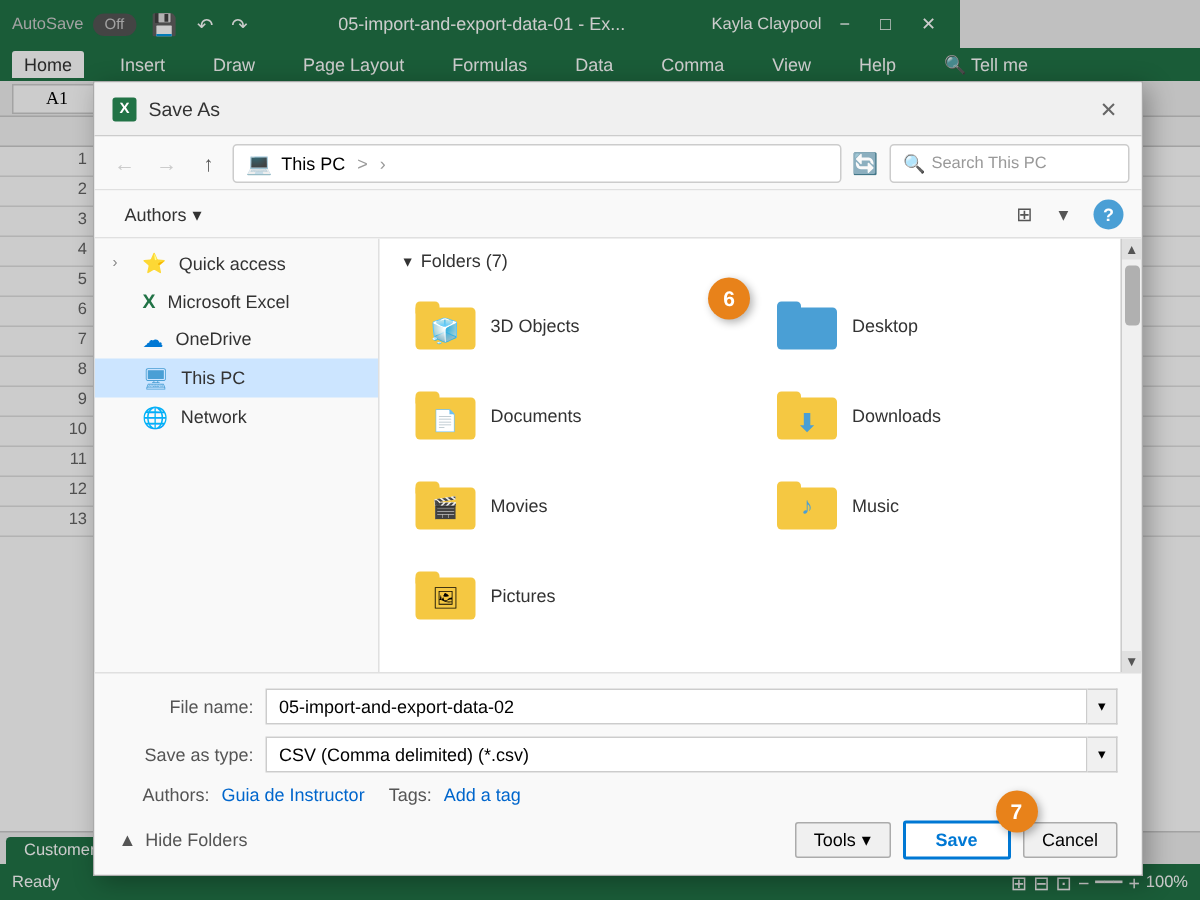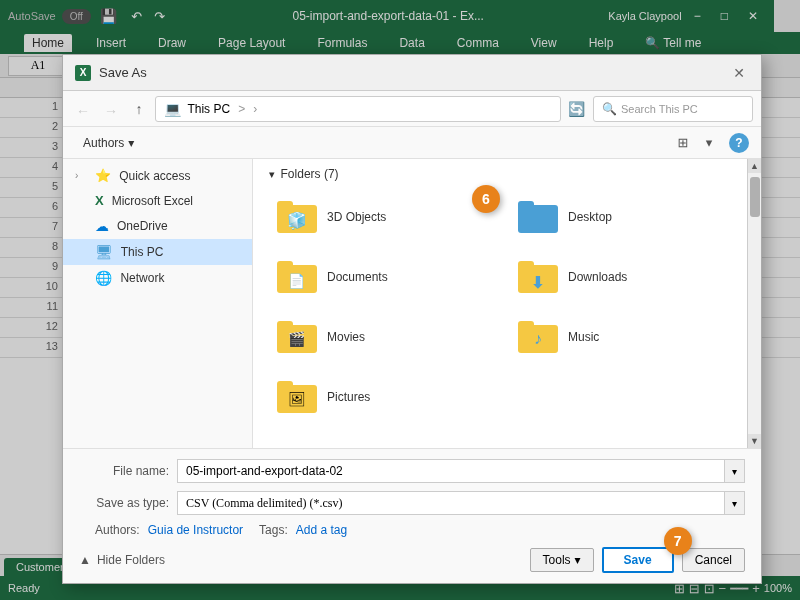--- a/index.html
+++ b/index.html
@@ -2,28 +2,28 @@
 <html><head>
   <meta charset="utf-8">
   <style>
     * { box-sizing: border-box; margin: 0; padding: 0; }
     body { font-family: 'Segoe UI', Arial, sans-serif; font-size: 12px; background: #c0c0c0; width: 800px; height: 600px; overflow: hidden; position: relative; }
 
     
     .excel-bg { position: absolute; top: 0; left: 0; width: 800px; height: 600px; background: #f0f0f0; }
 
     
-    .title-bar { position: absolute; top: 0; left: 0; width: 774px; height: 32px; background: #217346; display: flex; align-items: center; justify-content: space-between; padding: 0 8px; }
+    .title-bar { position: absolute; top: 0; left: 0; width: 640px; height: 32px; background: #217346; display: flex; align-items: center; justify-content: space-between; padding: 0 8px; }
     .title-bar-left { display: flex; align-items: center; gap: 6px; }
     .title-bar-center { color: white; font-size: 12px; flex: 1; text-align: center; }
     .title-bar-right { display: flex; align-items: center; gap: 4px; }
     .win-btn { color: white; font-size: 12px; padding: 2px 8px; cursor: pointer; }
 
     
-    .ribbon { position: absolute; top: 32px; left: 0; width: 800px; height: 22px; background: #217346; display: flex; align-items: center; padding: 0 24px; gap: 16px; }
+    .ribbon { position: absolute; top: 32px; left: 0; width: 800px; height: 22px; background: #217346; display: flex; align-items: center; padding: 0 8px; gap: 16px; }
     .ribbon-tab { color: white; font-size: 12px; padding: 2px 8px; cursor: pointer; }
     .ribbon-tab.active { background: white; color: #333; border-radius: 2px 2px 0 0; }
 
     
     .formula-bar { position: absolute; top: 54px; left: 0; width: 800px; height: 24px; background: #f0f0f0; border-bottom: 1px solid #ccc; display: flex; align-items: center; padding: 0 8px; gap: 8px; }
     .cell-ref { width: 60px; border: 1px solid #ccc; padding: 2px 4px; font-size: 12px; text-align: center; background: white; font-family: Liberation Serif, serif; }
 
     
     .sheet-area { position: absolute; top: 78px; left: 0; width: 800px; height: 480px; background: white; }
     .grid-row { display: flex; height: 20px; border-bottom: 1px solid #e0e0e0; }
@@ -87,21 +87,21 @@
     .file-name { font-size: 12px; color: #333; }
 
     
     .step-badge { position: absolute; width: 32px; height: 32px; border-radius: 50%; background: #e8821a; color: white; font-size: 16px; font-weight: bold; display: flex; align-items: center; justify-content: center; box-shadow: 2px 2px 6px rgba(0,0,0,0.3); }
 
     
     .dialog-footer { border-top: 1px solid #e0e0e0; padding: 10px 16px; background: #f9f9f9; }
     .footer-row { display: flex; align-items: center; gap: 8px; margin-bottom: 8px; }
     .footer-label { font-size: 12px; color: #555; width: 90px; text-align: right; }
     .footer-input { flex: 1; height: 24px; border: 1px solid #ccc; padding: 2px 8px; font-size: 12px; }
-    .footer-dropdown { height: 24px; border: 1px solid #ccc; padding: 2px 8px; font-size: 12px; flex: 1; background: white; font-family: Liberation Serif, serif; }
+    .footer-dropdown { height: 24px; border: 1px solid #ccc; padding: 2px 8px; font-size: 12px; flex: 1; background: white; }
     .select-arrow { width: 20px; height: 24px; background: #f0f0f0; border: 1px solid #ccc; border-left: none; display: flex; align-items: center; justify-content: center; font-size: 10px; cursor: pointer; }
     .footer-meta { display: flex; align-items: center; gap: 16px; margin-bottom: 10px; padding-left: 16px; }
     .meta-item { display: flex; gap: 8px; align-items: center; font-size: 12px; color: #555; }
     .meta-link { color: #0066cc; cursor: pointer; text-decoration: none; }
     .footer-actions { display: flex; align-items: center; justify-content: flex-end; gap: 8px; }
     .tools-btn { padding: 4px 12px; border: 1px solid #ababab; background: #f0f0f0; font-size: 12px; cursor: pointer; border-radius: 2px; display: flex; align-items: center; gap: 4px; }
     .save-btn { padding: 4px 20px; border: 2px solid #0078d4; background: white; font-size: 12px; cursor: pointer; border-radius: 2px; color: #0078d4; font-weight: bold; position: relative; }
     .cancel-btn { padding: 4px 12px; border: 1px solid #ababab; background: #f0f0f0; font-size: 12px; cursor: pointer; border-radius: 2px; }
     .hide-folders { display: flex; align-items: center; gap: 6px; font-size: 12px; color: #555; cursor: pointer; padding: 4px 0; }
 

